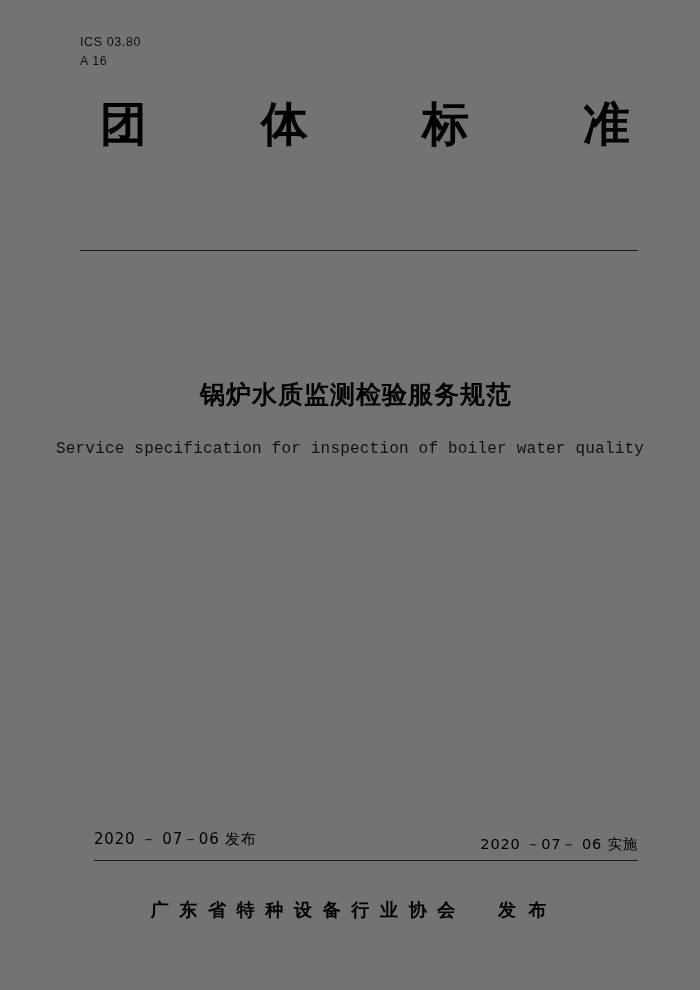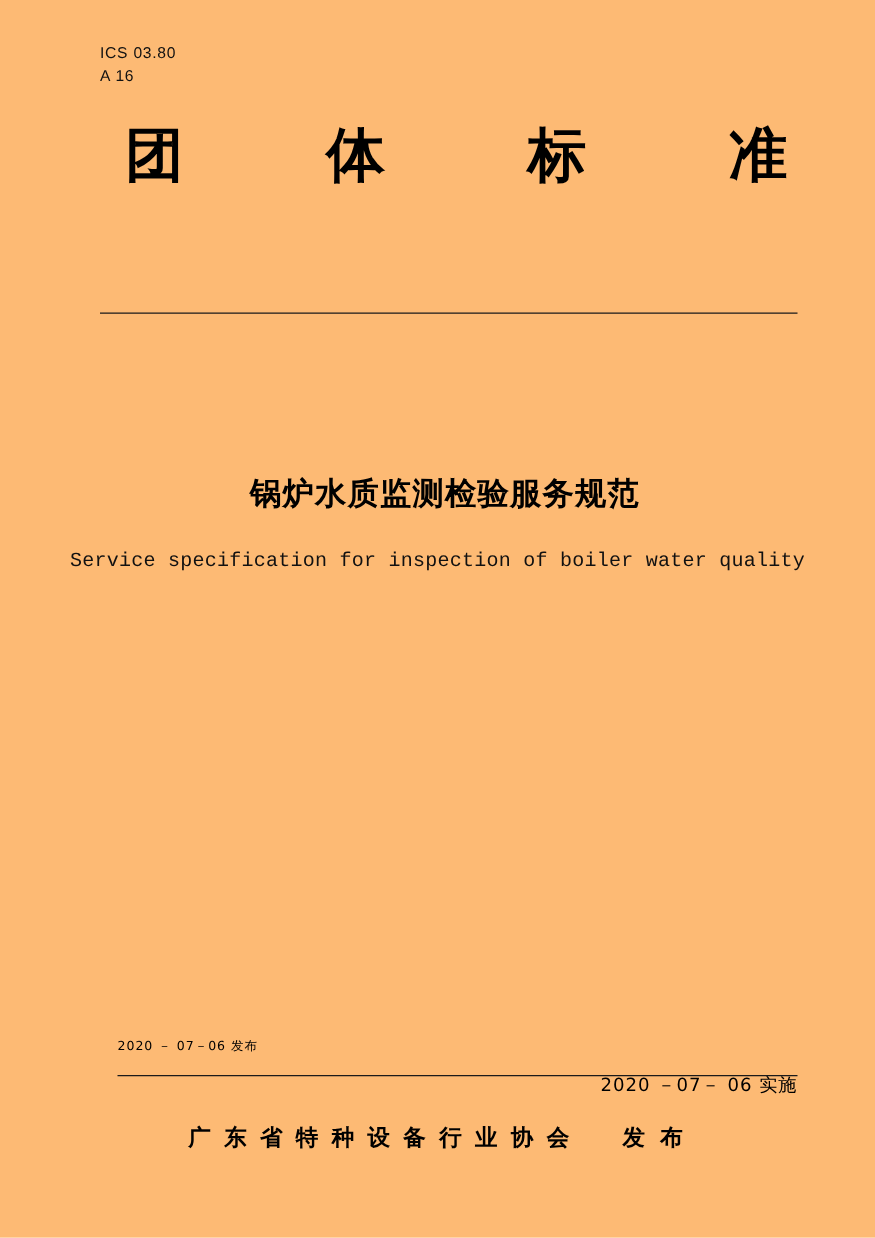--- a/index.html
+++ b/index.html
@@ -12,21 +12,21 @@
     height: 990px;
     position: relative;
     font-family: "Liberation Sans", sans-serif;
     color: #000000;
     overflow: hidden;
   }
 
   .page {
     position: absolute;
     inset: 0;
-    background: #fdba74;
+    background: #737373;
     padding-left: 16px;
   }
 
   
   .ics-block {
     position: absolute;
     left: 80px;
     top: 33px;
     font-family: "Liberation Sans", sans-serif;
     font-size: 12.5px;
@@ -106,33 +106,32 @@
     letter-spacing: 0.2px;
     color: #111;
   }
 
   
   .date-issue {
     position: absolute;
     left: 94px;
     top: 830px;
     font-family: "DejaVu Sans", sans-serif;
-    font-size: 10px;
+    font-size: 15px;
     letter-spacing: 0.8px;
     color: #000;
   }
   .date-impl {
     position: absolute;
     right: 62px;
     top: 835px;
     font-family: "DejaVu Sans", sans-serif;
     font-size: 14.5px;
     letter-spacing: 0.8px;
     color: #000;
-    margin-top: 24px;
   }
 
   
   .publisher {
     position: absolute;
     left: 0;
     right: 0;
     top: 898px;
     text-align: center;
     font-family: "DejaVu Sans", sans-serif;

